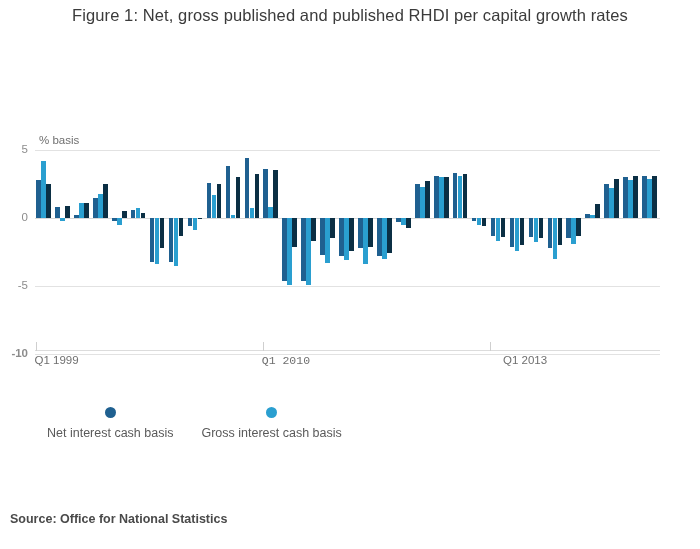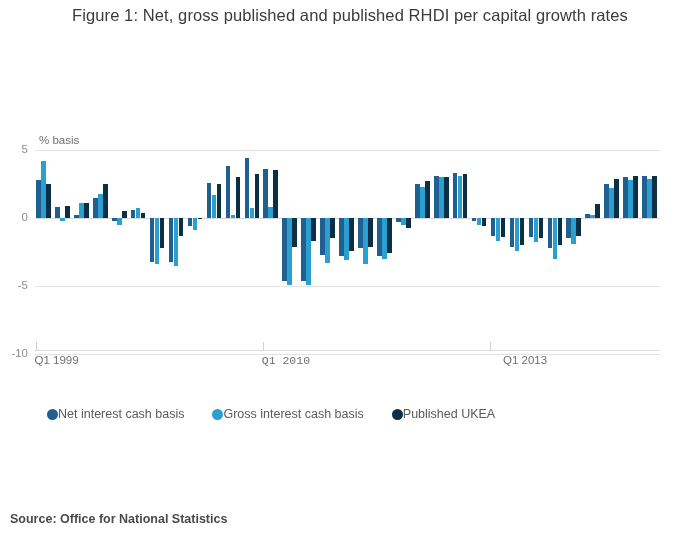--- a/index.html
+++ b/index.html
@@ -80,20 +80,22 @@
   #legend{
     position:absolute;
     left:47px;top:407px;
     display:flex;
     align-items:center;
     gap:28px;
   }
   .legend-item{
     display:flex;
     align-items:center;
+    gap:8px;
+    flex-direction:column;
   }
   .legend-swatch{
     width:11px;height:11px;
     border-radius:50%;
     display:block;
   }
   .legend-label{
     font-size:12.5px;
     color:#5a5a5a;
   }
@@ -115,21 +117,21 @@
   <div id="gridlines">
       <div class="gridline" style="top: 30px;"></div>
       <div class="gridline zero" style="top: 98px;"></div>
       <div class="gridline" style="top: 166px;"></div>
       <div class="gridline" style="top: 234px;"></div>
     </div>
   <div id="yticks">
       <div class="ytick" style="top: 24px;">5</div>
       <div class="ytick" style="top: 92px;">0</div>
       <div class="ytick" style="top: 160px;">-5</div>
-      <div class="ytick" style="top: 228px;">-10</div>
+      <div class="ytick" style="top: 228px; font-weight: bold;">-10</div>
     </div>
   <div class="xaxis-line"></div>
   <div id="xticks">
       <div class="xtick-mark" style="left: 35.5px;"></div>
       <div class="xtick-label" style="left: 34.5px;">Q1 1999</div>
       <div class="xtick-mark" style="left: 262.773px;"></div>
       <div class="xtick-label" style="left: 261.773px; font-family: Liberation Mono, monospace;">Q1 2010</div>
       <div class="xtick-mark" style="left: 490.045px;"></div>
       <div class="xtick-label" style="left: 489.045px; margin-left: 14px;">Q1 2013</div>
     </div>
@@ -304,19 +306,15 @@
 
 <div id="legend">
     <div class="legend-item">
       <span class="legend-swatch" style="background: rgb(31, 96, 144);"></span>
       <span class="legend-label">Net interest cash basis</span>
     </div>
     <div class="legend-item">
       <span class="legend-swatch" style="background: rgb(42, 159, 208);"></span>
       <span class="legend-label">Gross interest cash basis</span>
     </div>
-    <div class="legend-item">
-      <span class="legend-swatch" style="background: rgb(11, 47, 68);"></span>
-      <span class="legend-label">Published UKEA</span>
-    </div>
   </div>
 
 <div id="source-note">Source: Office for National Statistics</div>
 
 </body></html>

